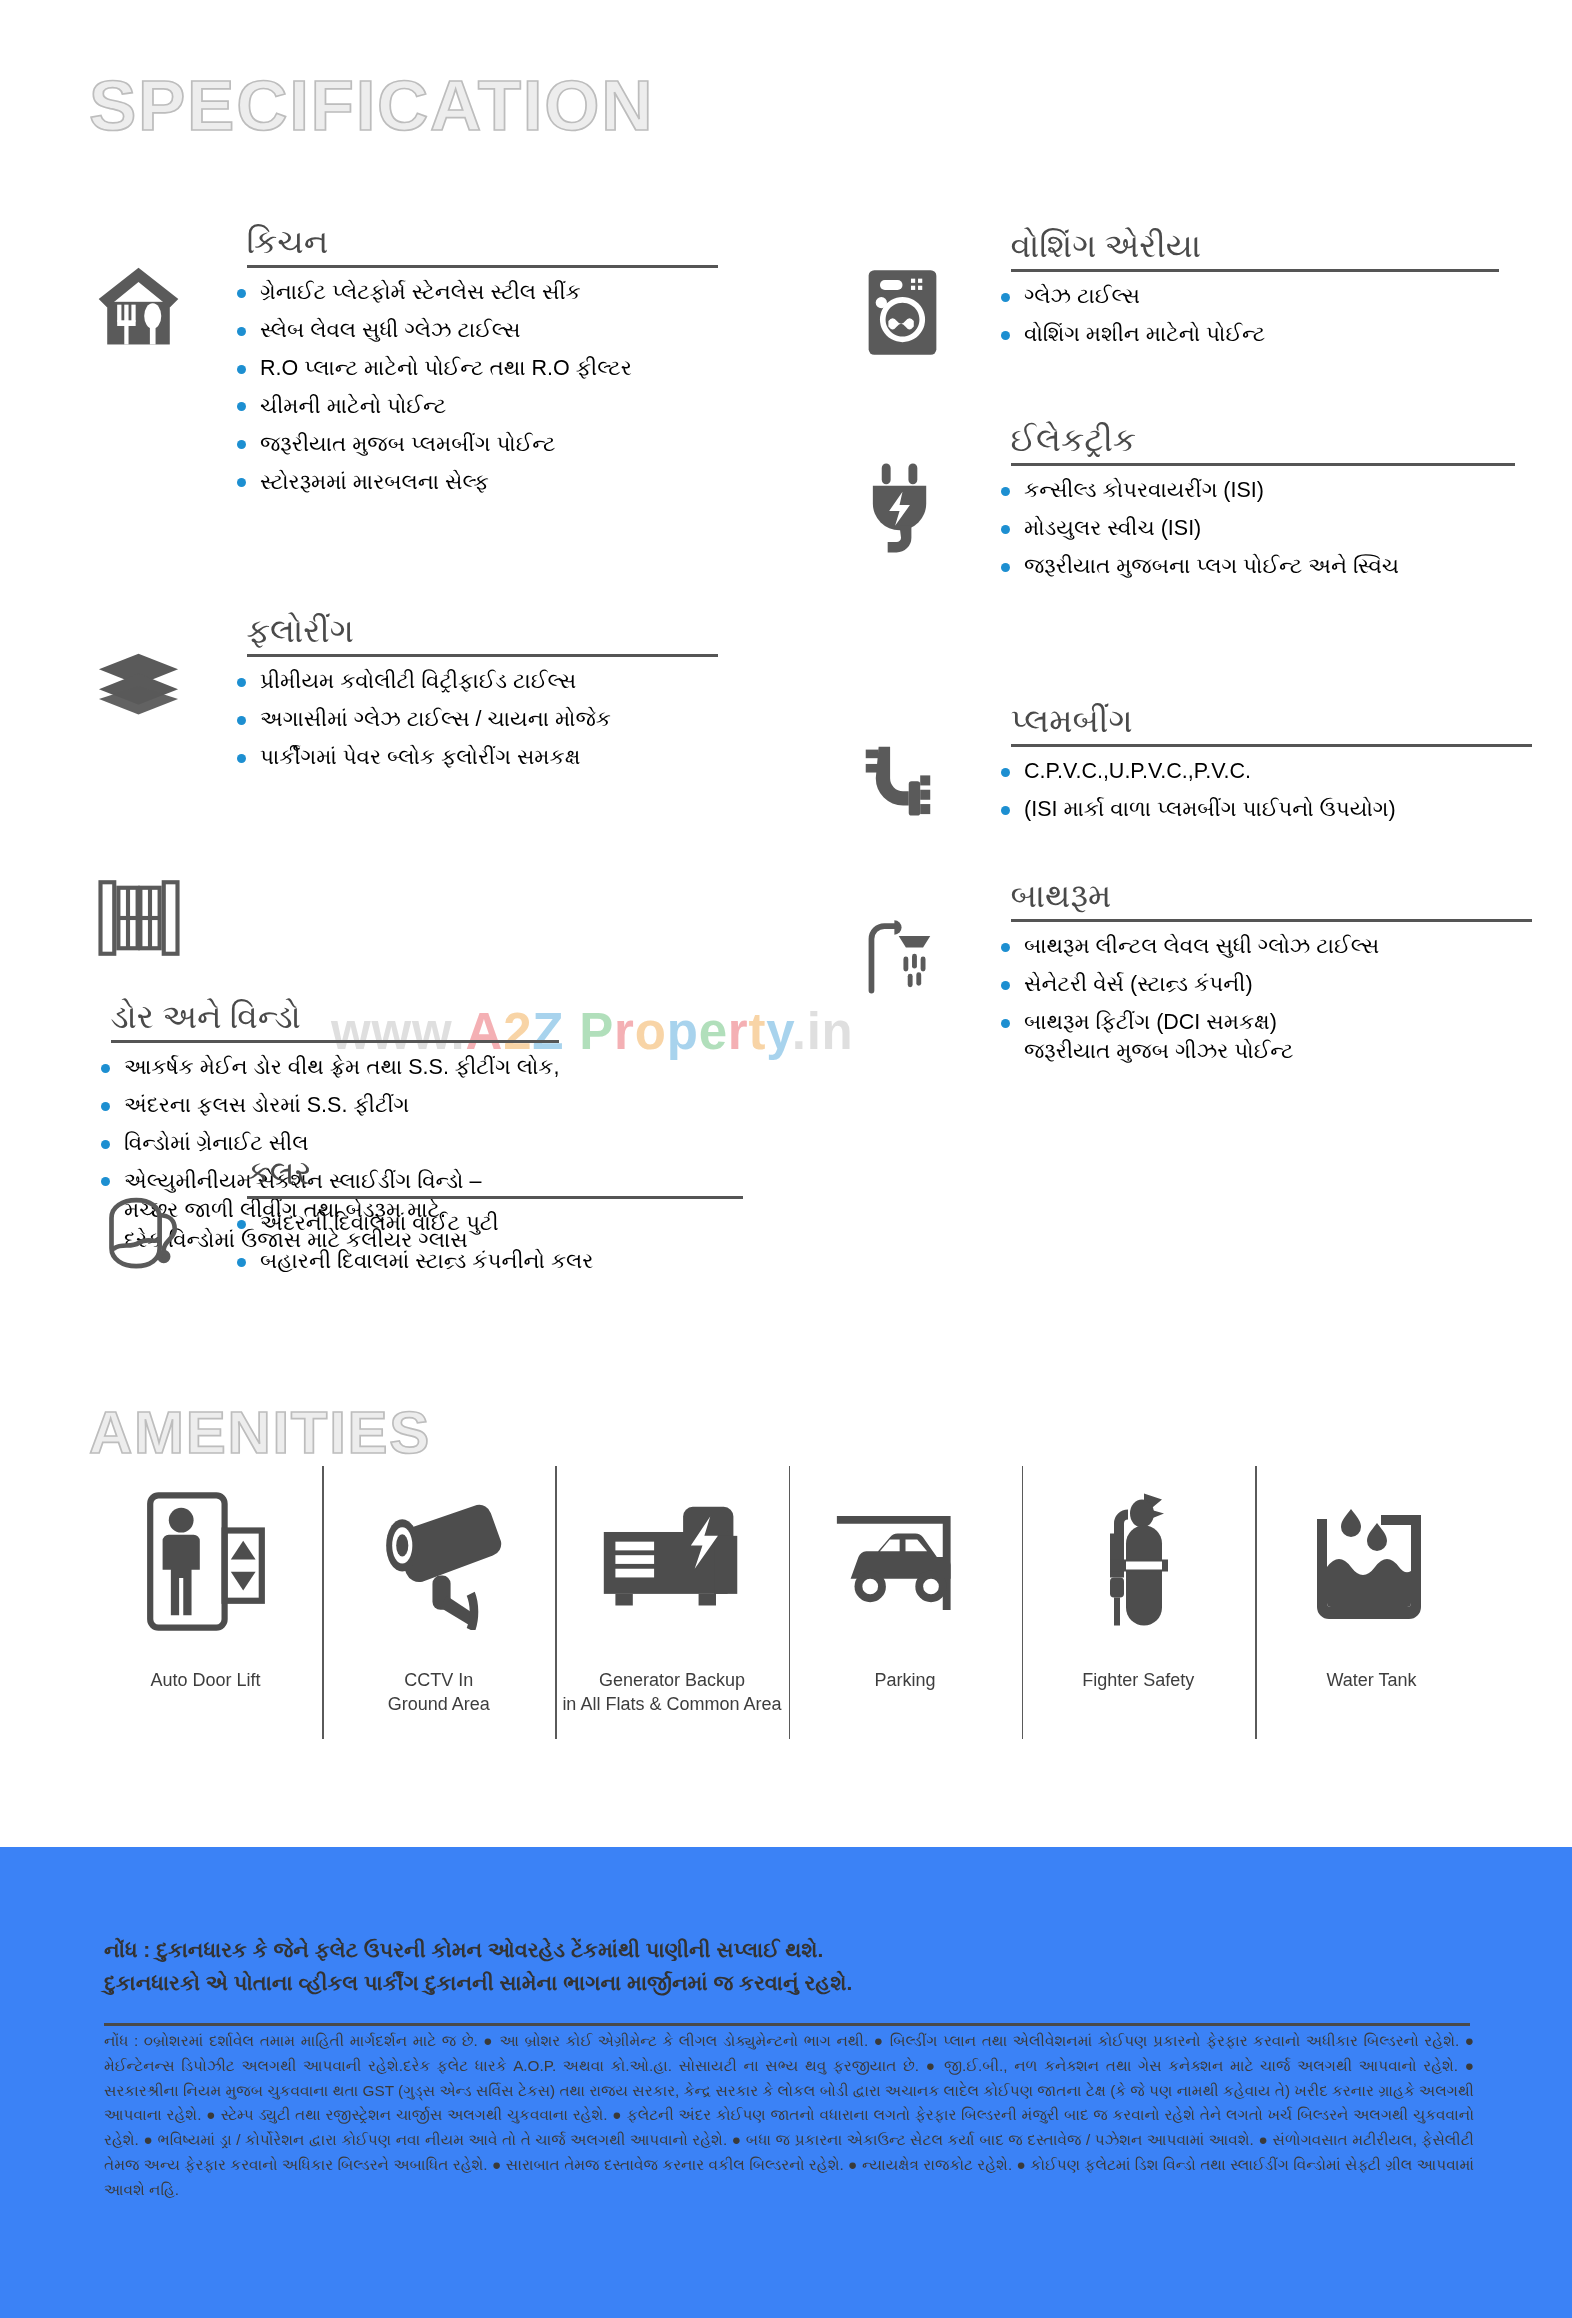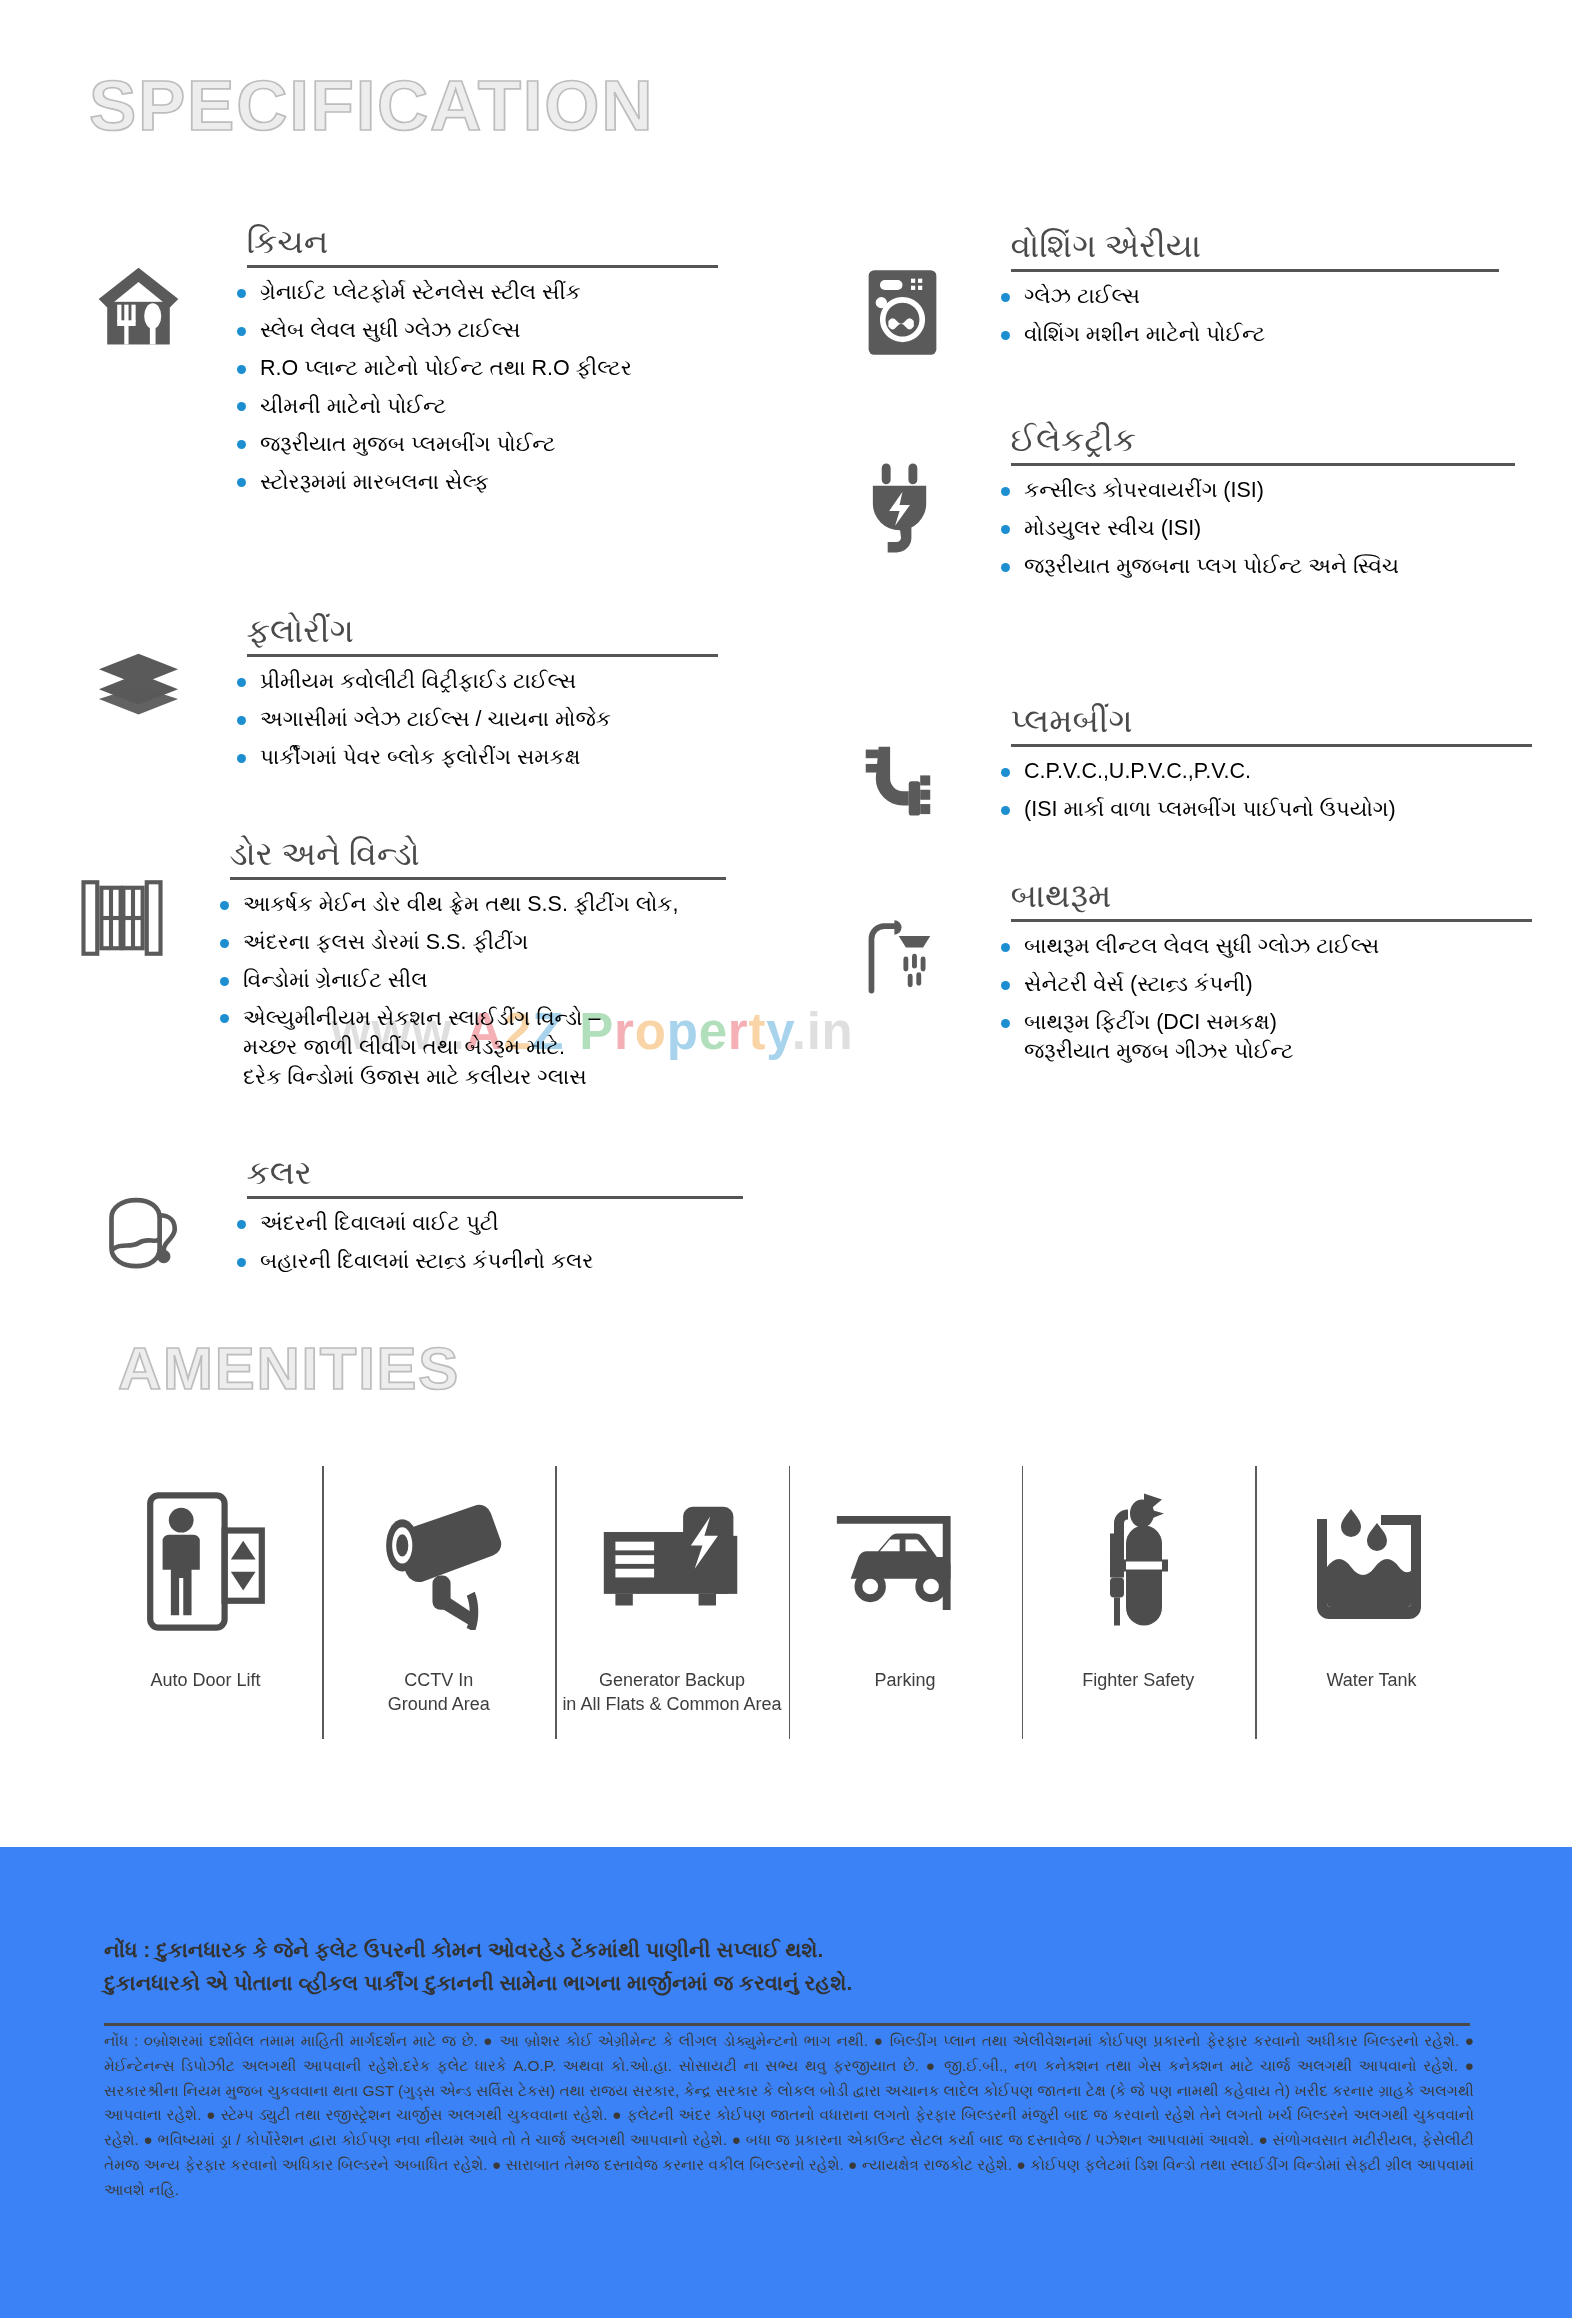--- a/index.html
+++ b/index.html
@@ -19,21 +19,21 @@
     font-weight:bold;
     font-size:71px;
     letter-spacing:1.7px;
     color:#ededed;
     -webkit-text-stroke:1.7px #bdbdbd;
     text-transform:uppercase;
     white-space:nowrap;
     user-select:none;
   }
   #spec-title{left:89px;top:65px;}
-  #amen-title{left:89px;top:1334px;font-size:60px;margin-left:29px;}
+  #amen-title{left:89px;top:1398px;font-size:60px;}
 
   
   .watermark{
     position:absolute;
     left:331px;top:1002px;
     font-size:51px;
     font-weight:bold;
     font-family:"Liberation Sans", sans-serif;
     letter-spacing:0.8px;
     opacity:.45;
@@ -186,21 +186,21 @@
       <div class="spec-head">ફલોરીંગ</div>
       <div class="spec-rule"></div>
       <ul class="spec-list">
         <li><span class="dot"></span><span>પ્રીમીયમ કવોલીટી વિટ્રીફાઈડ ટાઈલ્સ</span></li>
         <li><span class="dot"></span><span>અગાસીમાં ગ્લેઝ ટાઈલ્સ / ચાયના મોજેક</span></li>
         <li><span class="dot"></span><span>પાર્કીંગમાં પેવર બ્લોક ફલોરીંગ સમકક્ષ</span></li>
       </ul>
     </div>
   </div>
 
-  <div class="spec-block" style="left:72px;top:836px;width:654px;">
+  <div class="spec-block" style="left:89px;top:836px;width:654px;flex-direction:column;">
     <div class="spec-icon">
       <svg width="88" height="88" viewBox="0 0 64 64" fill="none" stroke="#5a5a5a" stroke-width="3">
         <rect x="4" y="6" width="10" height="52"></rect>
         <rect x="50" y="6" width="10" height="52"></rect>
         <rect x="17" y="10" width="14" height="44"></rect>
         <rect x="33" y="10" width="14" height="44"></rect>
         <line x1="17" y1="32" x2="31" y2="32"></line>
         <line x1="33" y1="32" x2="47" y2="32"></line>
         <line x1="24" y1="10" x2="24" y2="54"></line>
         <line x1="40" y1="10" x2="40" y2="54"></line>

